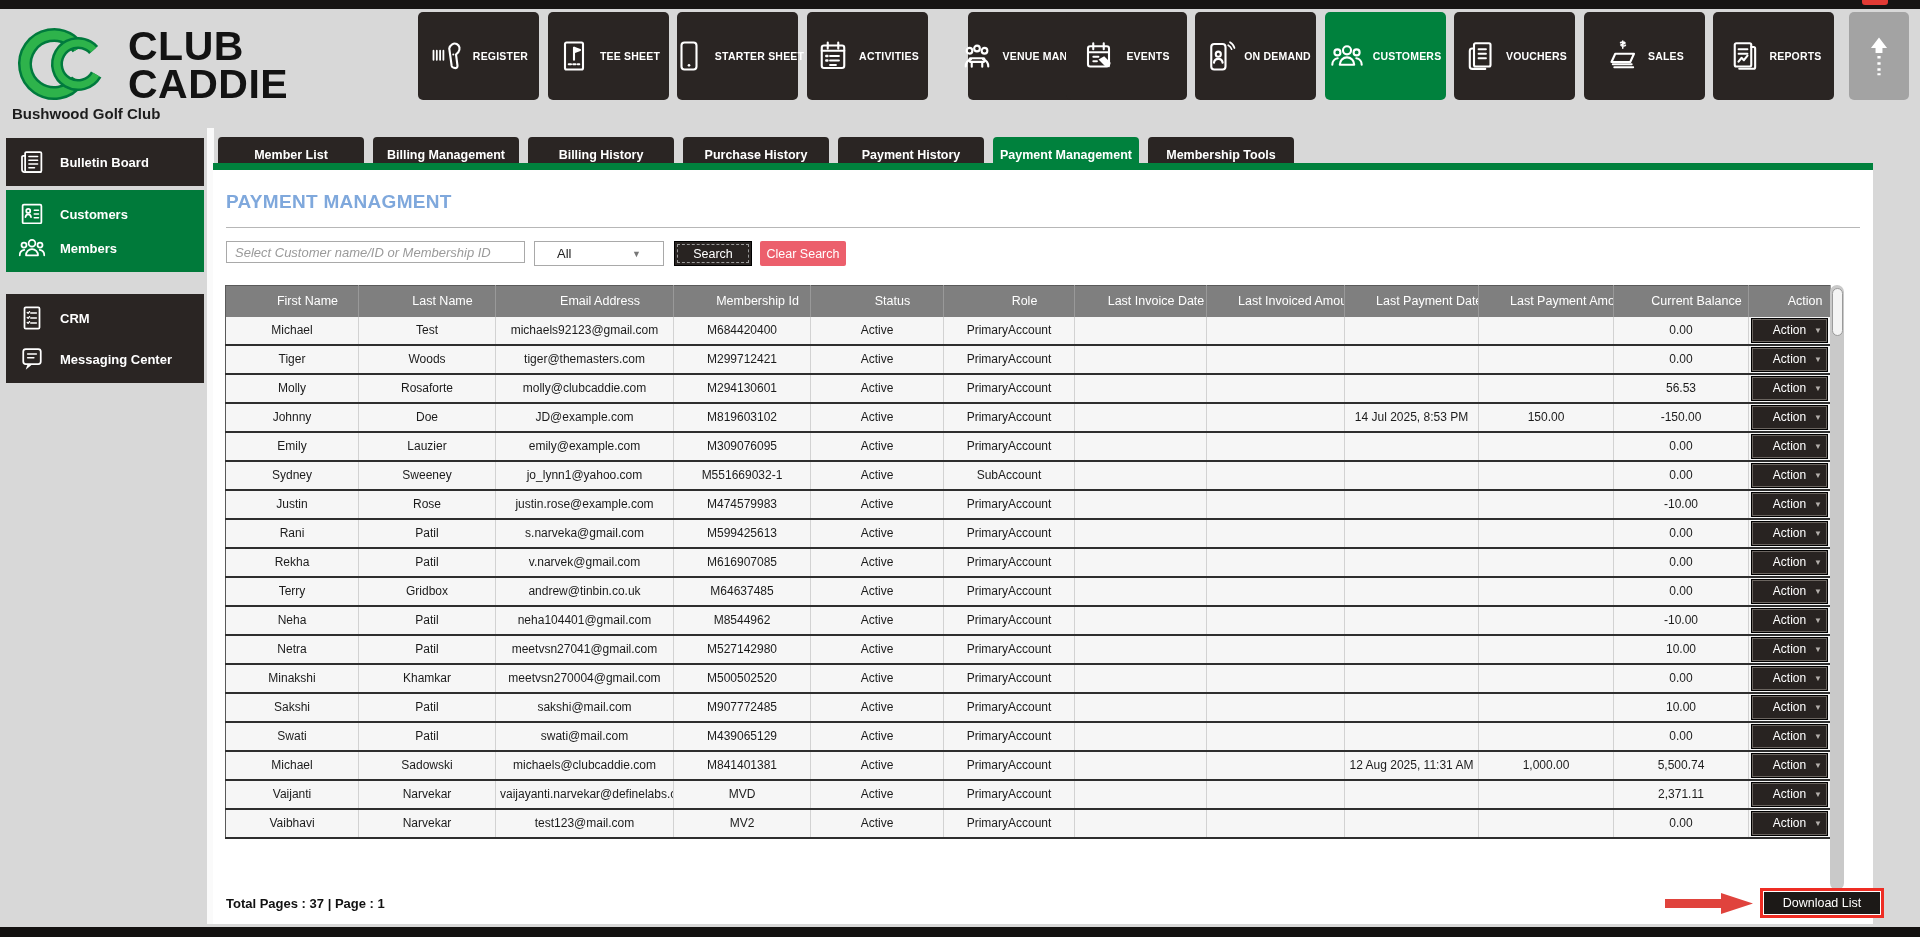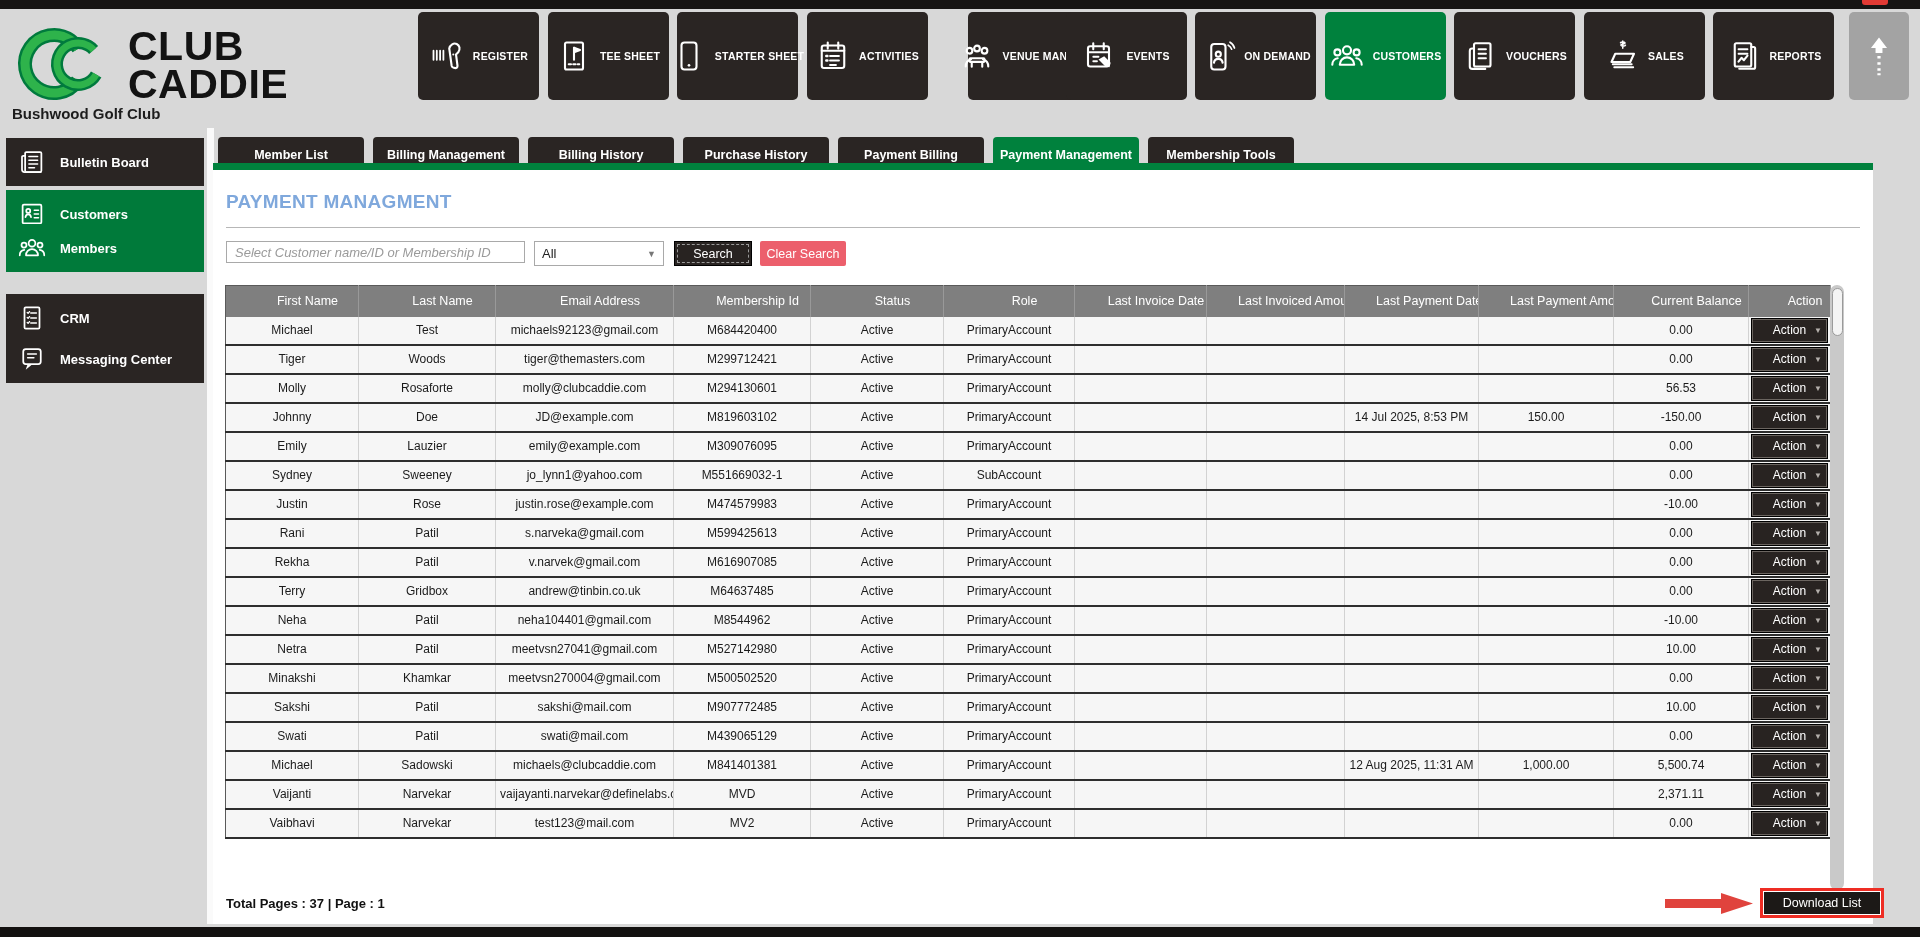--- a/index.html
+++ b/index.html
@@ -67,21 +67,21 @@
   
   .search-input {
     position:absolute; left:13px; top:71px; width:299px; height:17px;
     border:1px solid #a9a9a9; padding:10px 8px; font-size:13px; font-family:"Liberation Sans",sans-serif;
     color:#222; background:#fff;
   }
   .search-input::placeholder { color:#9a9a9a; font-style:italic; }
   .filter-select {
     position:absolute; left:321px; top:71px; width:130px; height:25px; background:#fff;
     border:1px solid #a9a9a9; display:flex; align-items:center; justify-content:space-between;
-    padding:0 7px; font-size:13px; color:#222; cursor:pointer;
+    padding:0 22px; font-size:13px; color:#222; cursor:pointer;
   }
   .filter-select .caret { font-size:9px; color:#777; }
   .btn-search {
     position:absolute; left:461px; top:71px; width:78px; height:25px; background:#282321;
     border:1px solid #000; outline:1px dashed #9a9a9a; outline-offset:-4px;
     color:#fff; font-size:12.5px; display:flex; align-items:center; justify-content:center; cursor:pointer;
   }
   .btn-clear {
     position:absolute; left:547px; top:71px; width:86px; height:25px; background:#ec5f6c; border:none;
     color:#fff; font-size:12.5px; display:flex; align-items:center; justify-content:center; border-radius:2px; cursor:pointer;
@@ -329,21 +329,21 @@
       <span class="slabel">Messaging Center</span>
     </div>
   </div>
 <div class="abs gutter"></div>
 
 <div id="tabs">
     <div class="abs tab" style="left: 218px;">Member List</div>
     <div class="abs tab" style="left: 373px;">Billing Management</div>
     <div class="abs tab" style="left: 528px;">Billing History</div>
     <div class="abs tab" style="left: 683px;">Purchase History</div>
-    <div class="abs tab" style="left: 838px;">Payment Billing</div>
+    <div class="abs tab" style="left: 838px;">Payment History</div>
     <div class="abs tab active" style="left: 993px;">Payment Management</div>
     <div class="abs tab" style="left: 1148px;">Membership Tools</div>
   </div>
 <div class="abs green-bar"></div>
 
 <div class="abs panel">
   <div class="page-title">PAYMENT MANAGMENT</div>
   <div class="title-rule"></div>
 
   <input class="search-input" value="" placeholder="Select Customer name/ID or Membership ID" style="">

